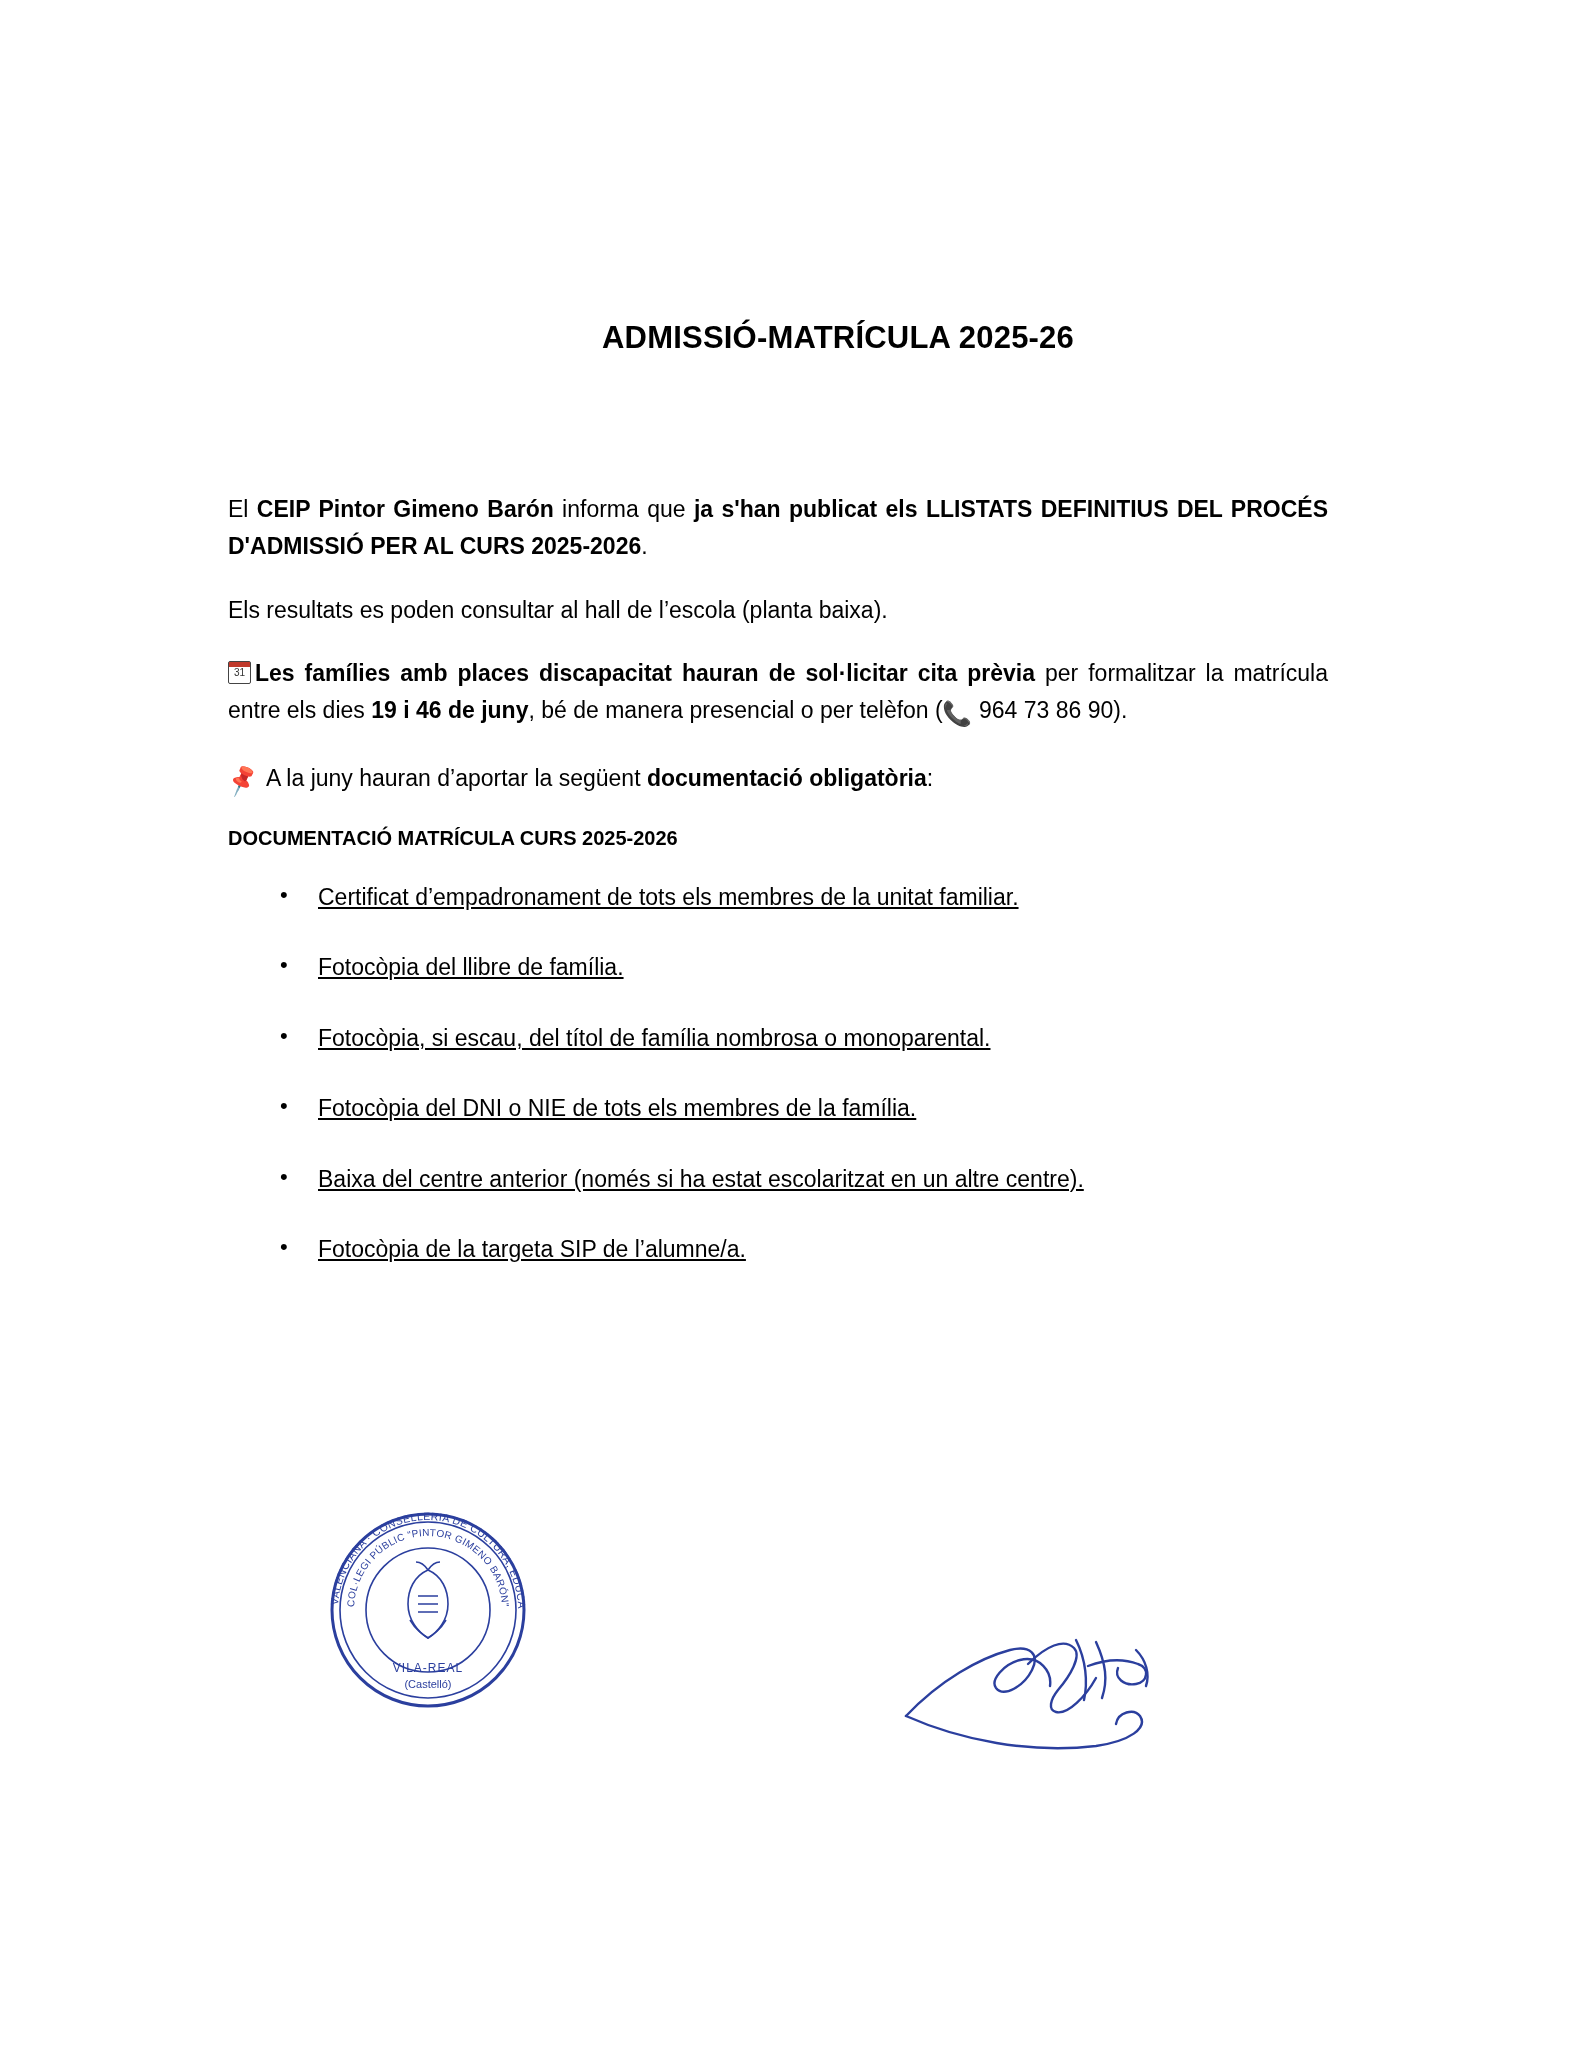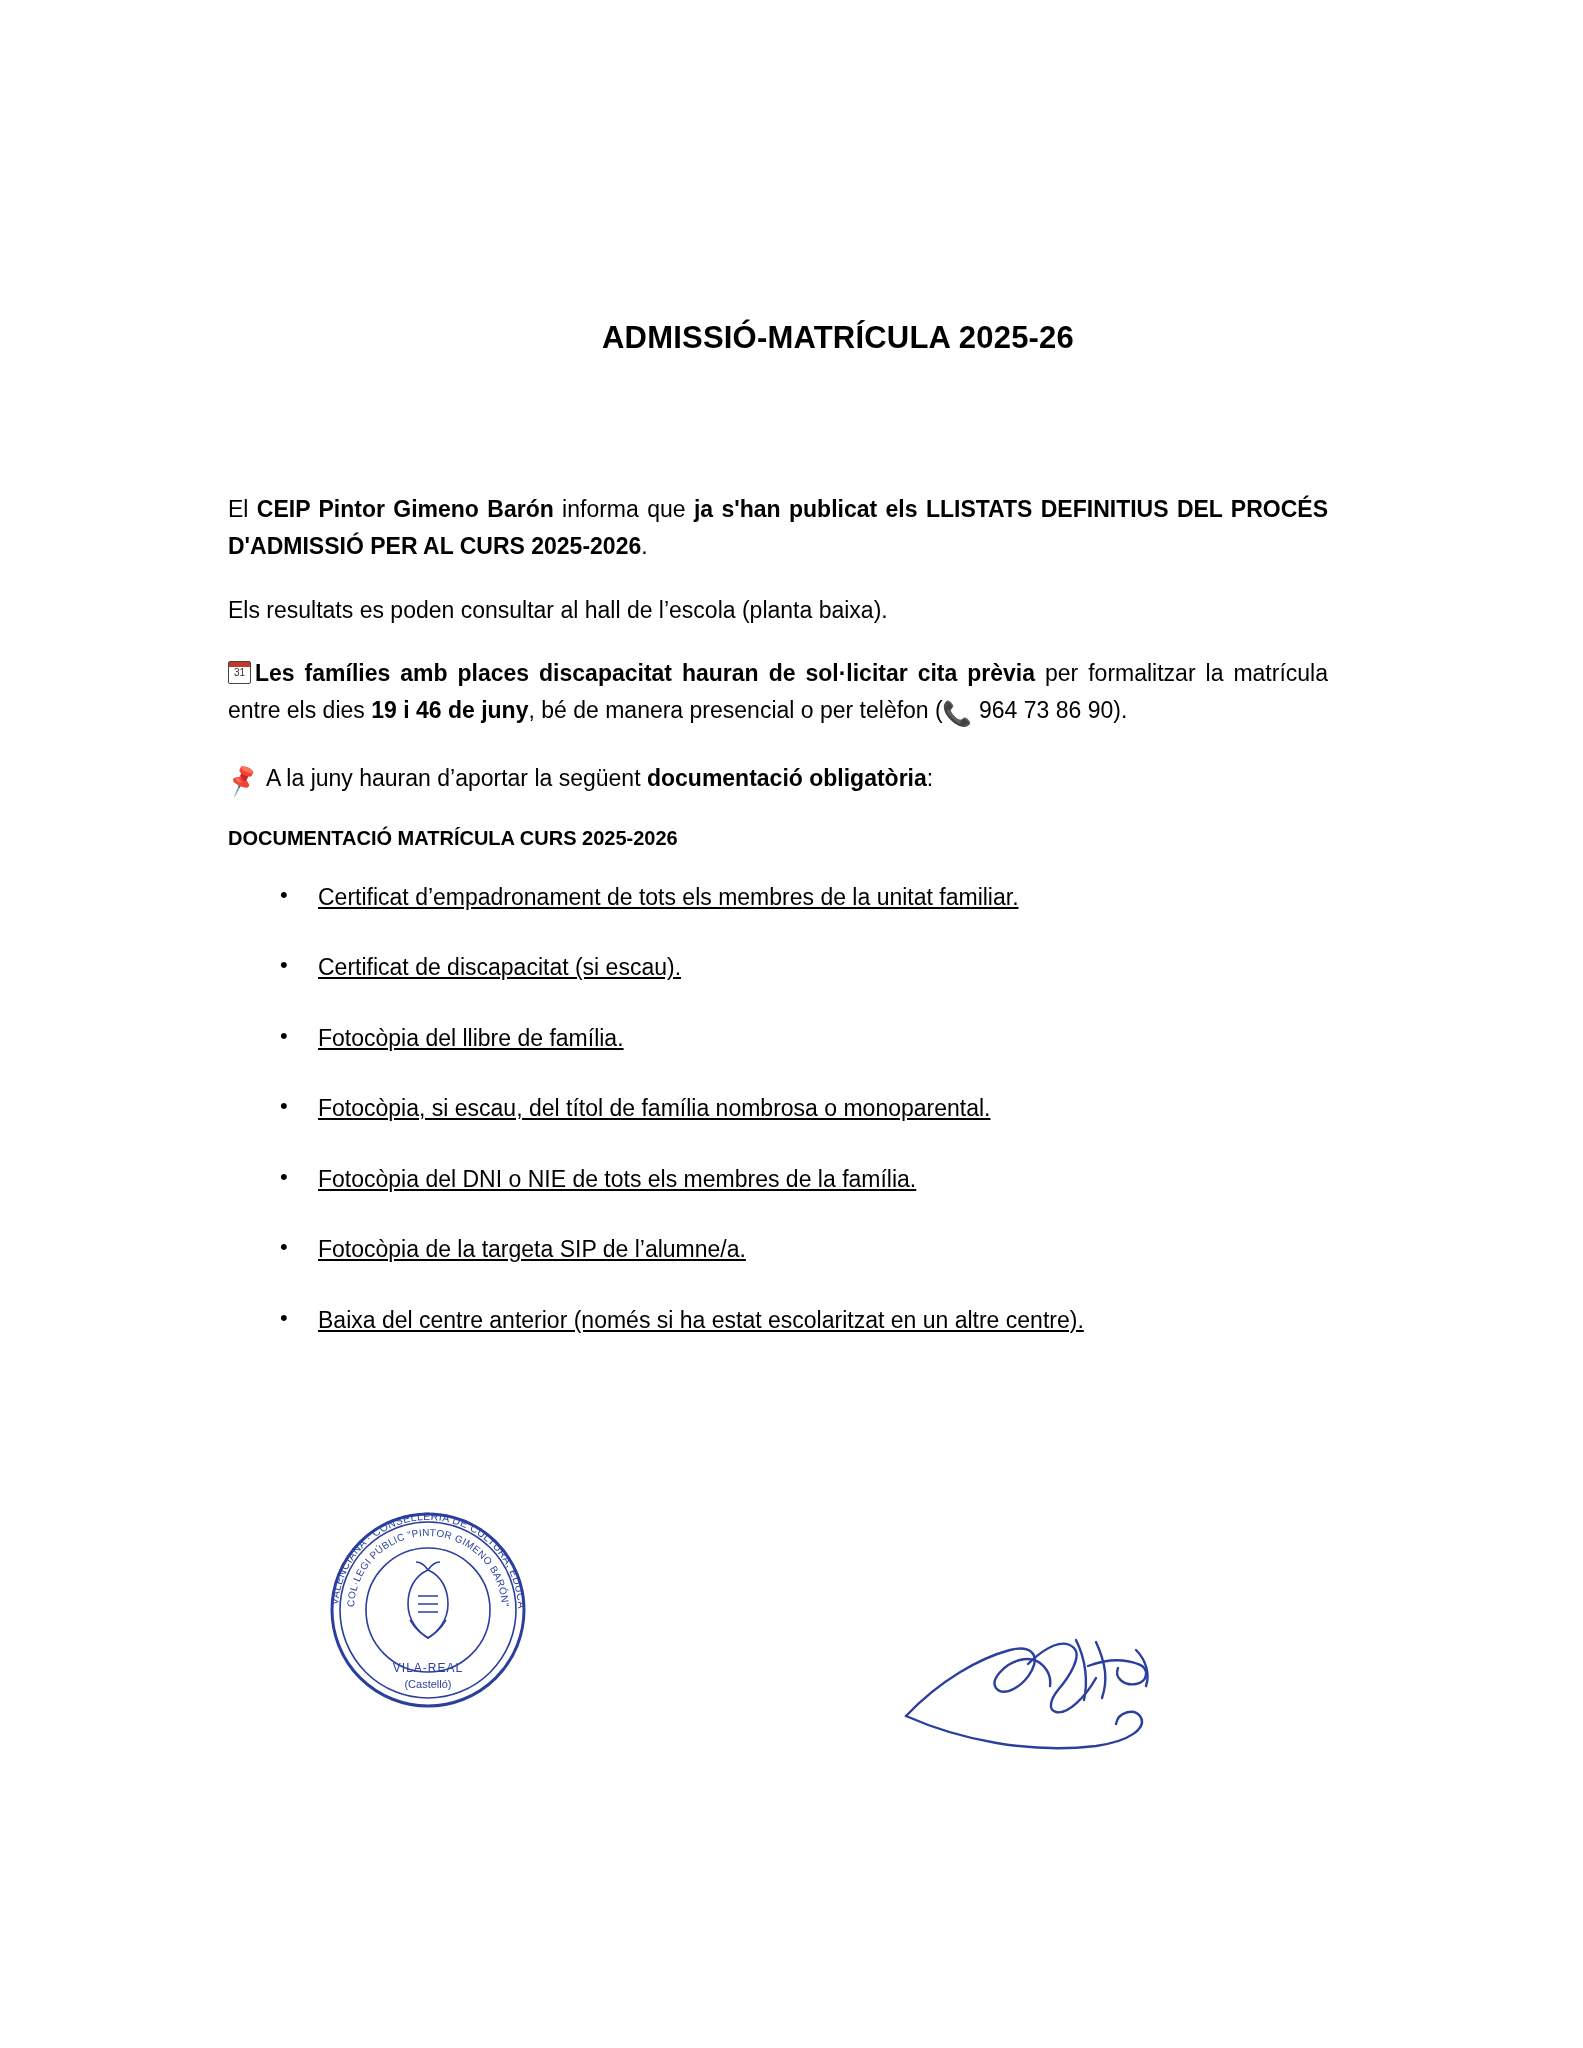--- a/index.html
+++ b/index.html
@@ -154,26 +154,25 @@
     </p>
 
     <p class="para">
       <span class="pin-icon">📌</span><span>A la juny hauran d’aportar la següent </span><span class="b">documentació obligatòria</span><span>:</span>
     </p>
 
     <p class="subhead">DOCUMENTACIÓ MATRÍCULA CURS 2025-2026</p>
 
     <ul class="doc-list">
       <li>Certificat d’empadronament de tots els membres de la unitat familiar.</li>
-      <li>Certificat de discapacitat (si escau).</li>
       <li>Fotocòpia del llibre de família.</li>
       <li>Fotocòpia, si escau, del títol de família nombrosa o monoparental.</li>
       <li>Fotocòpia del DNI o NIE de tots els membres de la família.</li>
+      <li>Baixa del centre anterior (només si ha estat escolaritzat en un altre centre).</li>
       <li>Fotocòpia de la targeta SIP de l’alumne/a.</li>
-      <li>Baixa del centre anterior (només si ha estat escolaritzat en un altre centre).</li>
     </ul>
 
   </div>
 
   <div class="stamp">
     <svg width="220" height="220" viewBox="0 0 220 220" xmlns="http://www.w3.org/2000/svg">
       <defs>
         <path id="outerArc" d="M 20,110 A 90,90 0 1 1 200,110" fill="none"></path>
         <path id="outerArcBottom" d="M 200,110 A 90,90 0 1 1 20,110" fill="none"></path>
         <path id="innerArc" d="M 36,110 A 74,74 0 1 1 184,110" fill="none"></path>

